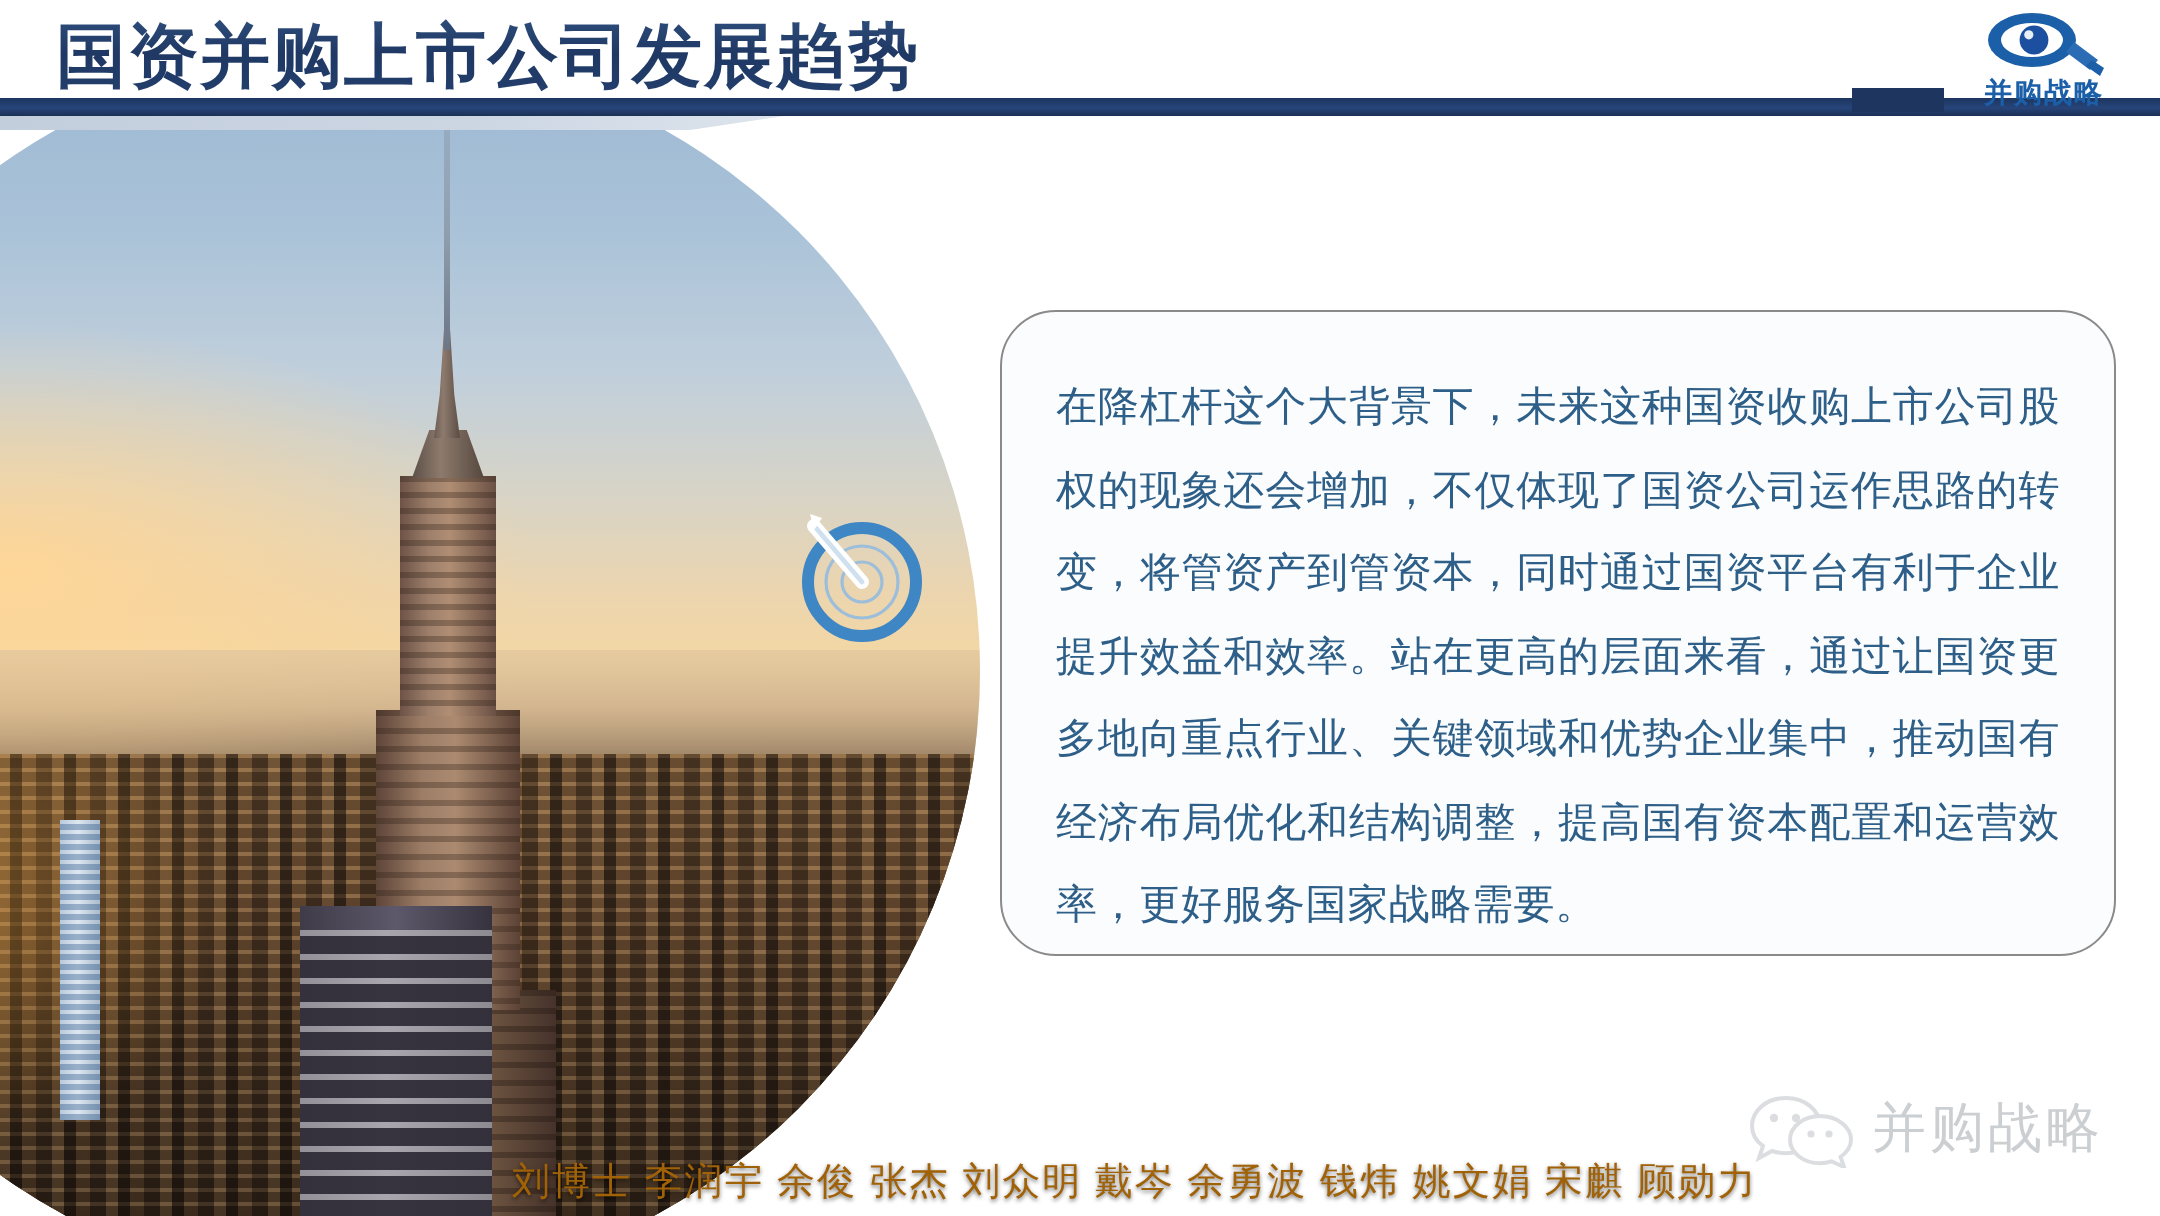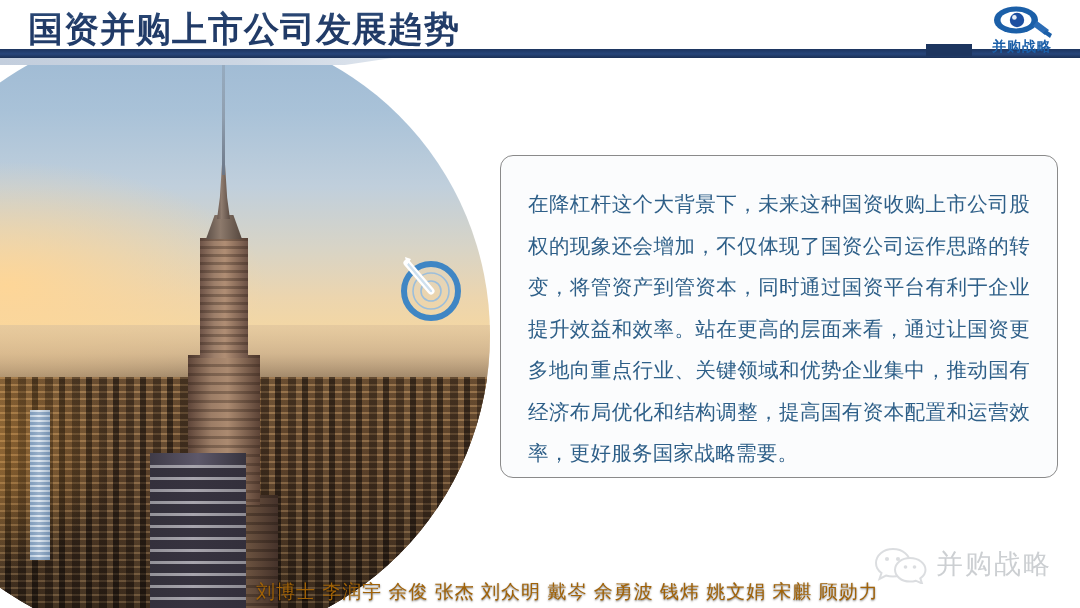--- a/index.html
+++ b/index.html
@@ -163,21 +163,21 @@
 
   
   #target-icon { position:absolute; left:395px; top:253px; width:70px; height:70px; }
 
   
   #statement-card {
     position:absolute; left:500px; top:155px;
     width:558px; height:323px;
     background:#fbfcfd;
     border:1px solid #8a8a8a;
-    border-radius:13px;
+    border-radius:28px;
     padding:27px 27px 0 27px;
   }
   #statement-text {
     font-size:20.5px;
     line-height:41.5px;
     color:#2e5f88;
     text-align:justify;
     text-justify:inter-character;
     letter-spacing:0.3px;
     white-space:pre-wrap;

